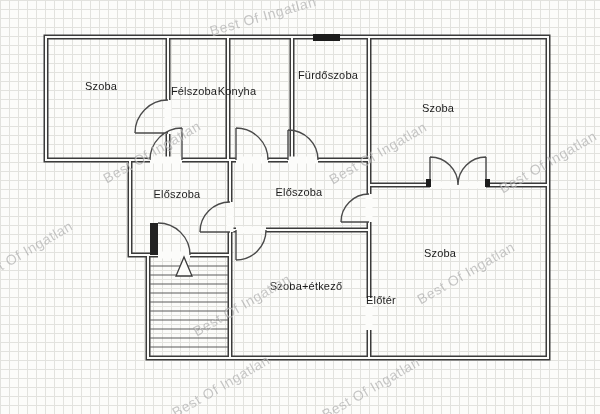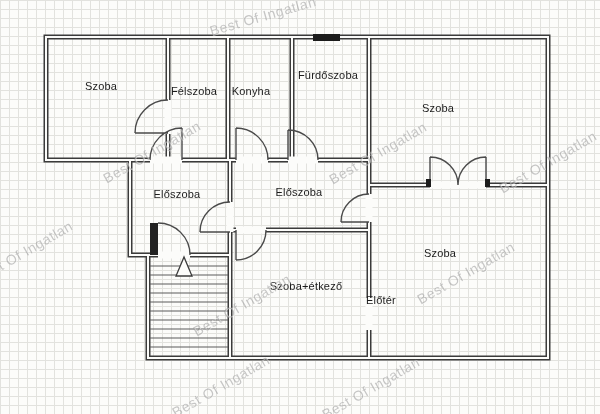--- a/index.html
+++ b/index.html
@@ -83,21 +83,21 @@
 
     <g fill="#1c1c1c">
       <rect x="313" y="34" width="27" height="7"></rect>
       <rect x="426" y="179" width="5" height="8"></rect>
       <rect x="485" y="179" width="5" height="8"></rect>
     </g>
   </svg>
 
   <span class="room-label" style="left:101px;top:86px">Szoba</span>
   <span class="room-label" style="left:194px;top:91px">Félszoba</span>
-  <span class="room-label" style="left:251px;top:91px">Konyha</span>
+  <span class="room-label" style="left:237px;top:91px">Konyha</span>
   <span class="room-label" style="left:328px;top:75px">Fürdőszoba</span>
   <span class="room-label" style="left:438px;top:108px">Szoba</span>
   <span class="room-label" style="left:177px;top:194px">Előszoba</span>
   <span class="room-label" style="left:299px;top:192px">Előszoba</span>
   <span class="room-label" style="left:440px;top:253px">Szoba</span>
   <span class="room-label" style="left:306px;top:286px">Szoba+étkező</span>
   <span class="room-label" style="left:381px;top:300px">Előtér</span>
 
   <span class="wm" style="left:263px;top:16px;--r:-16deg">Best Of Ingatlan</span>
   <span class="wm" style="left:152px;top:152px;--r:-30deg">Best Of Ingatlan</span>

